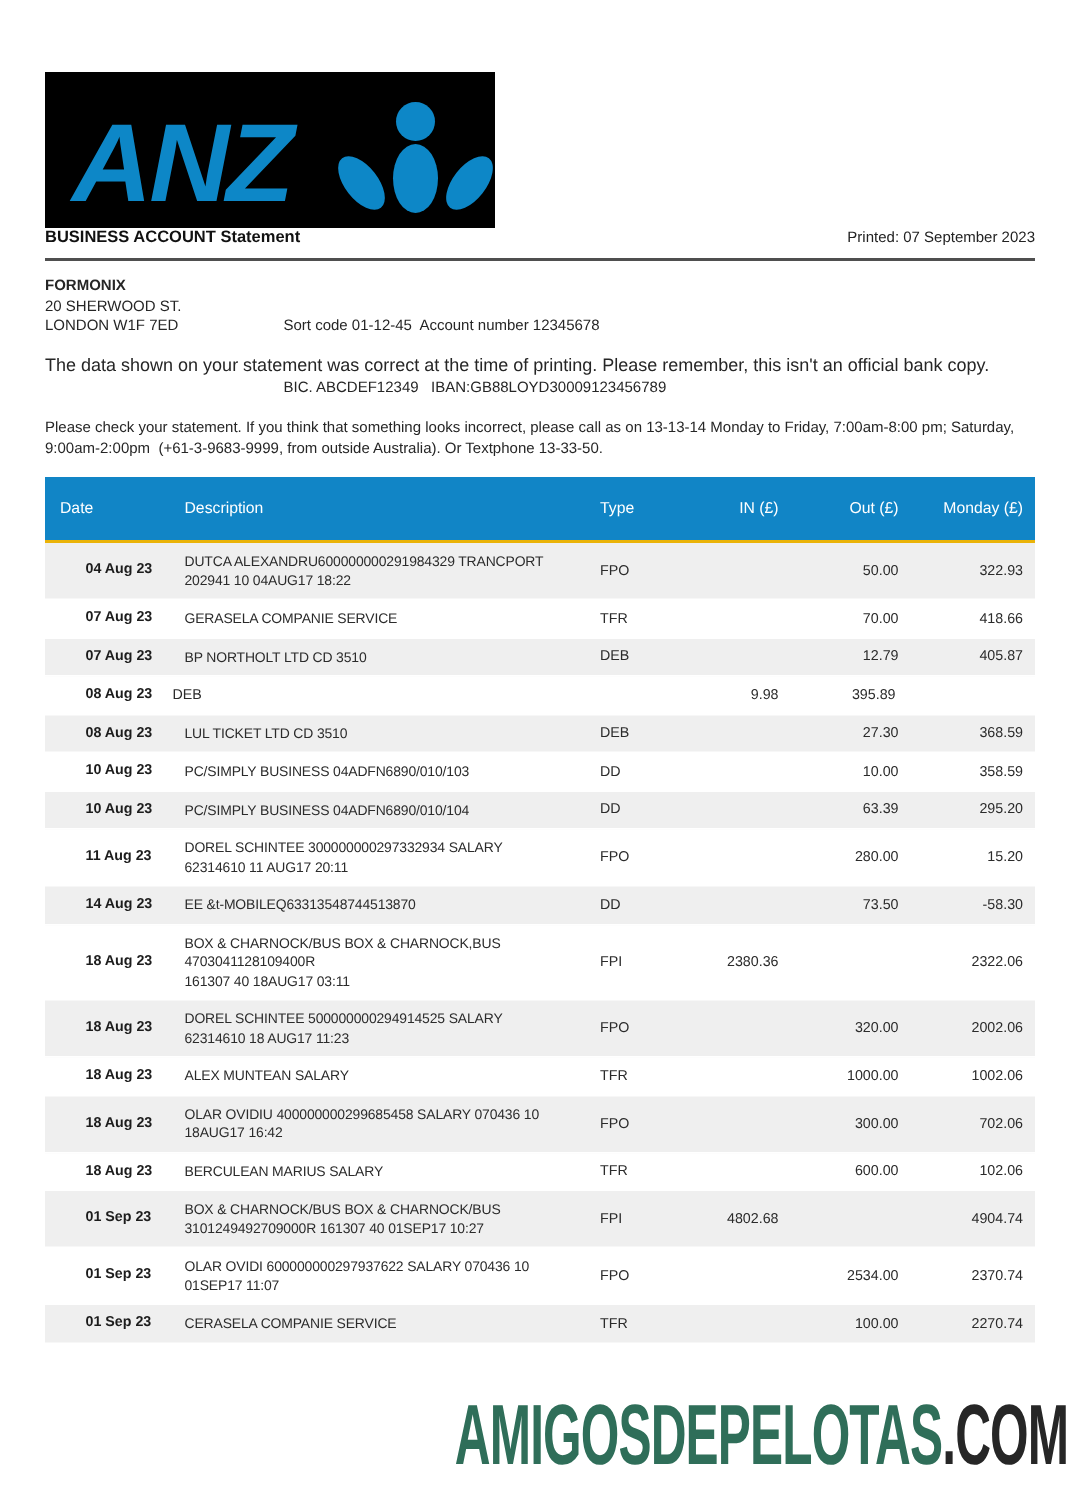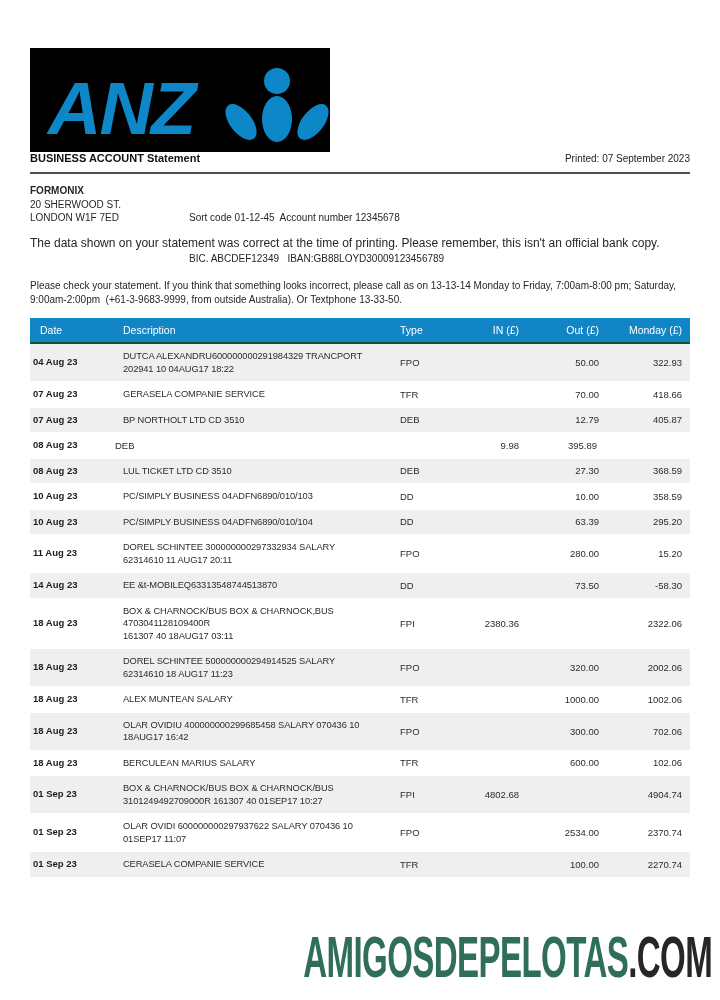--- a/index.html
+++ b/index.html
@@ -36,30 +36,30 @@
     position: absolute; left: 30px; top: 237px; width: 648px;
     font-size: 12px; line-height: 13.5px;
   }
   .notice-2 {
     position: absolute; left: 30px; top: 279px; width: 648px;
     font-size: 10px; line-height: 13.5px; white-space: pre-wrap;
   }
   .stmt-table { position: absolute; left: 30px; top: 318px; width: 660px; }
   .t-header {
     display: grid; grid-template-columns: 85px 285px 50px 75px 80px 85px;
-    background: #1185c6; color: #fff; height: 26px; align-items: center;
-    font-size: 10.5px; border-bottom: 2px solid #14532d;
+    background: #1185c6; color: #fff; height: 44px; align-items: center;
+    font-size: 10.5px; border-bottom: 2px solid #eab308;
   }
   .t-row {
     display: grid; grid-template-columns: 85px 285px 50px 75px 80px 85px;
     align-items: center; padding: 6px 0; border-bottom: 1px solid #fff;
     font-size: 9.5px; color: #2b2b2b; background: #fff;
   }
   .t-row.alt { background: #efefef; }
-  .c-date { padding-left: 3px; font-weight: bold; color: #1c1c1c; line-height: 12.5px; }
+  .c-date { padding-left: 27px; font-weight: bold; color: #1c1c1c; line-height: 12.5px; }
   .c-desc {
     padding-left: 8px; padding-right: 4px; font-size: 9.3px;
     letter-spacing: -0.1px; white-space: pre-line; line-height: 12.5px;
   }
   .c-type { padding-left: 0; }
   .c-in  { text-align: right; padding-right: 6px; }
   .c-out { text-align: right; padding-right: 6px; }
   .c-bal { text-align: right; padding-right: 8px; }
   .h-date { padding-left: 10px; font-weight: normal; }
   .h-desc { padding-left: 8px; }

